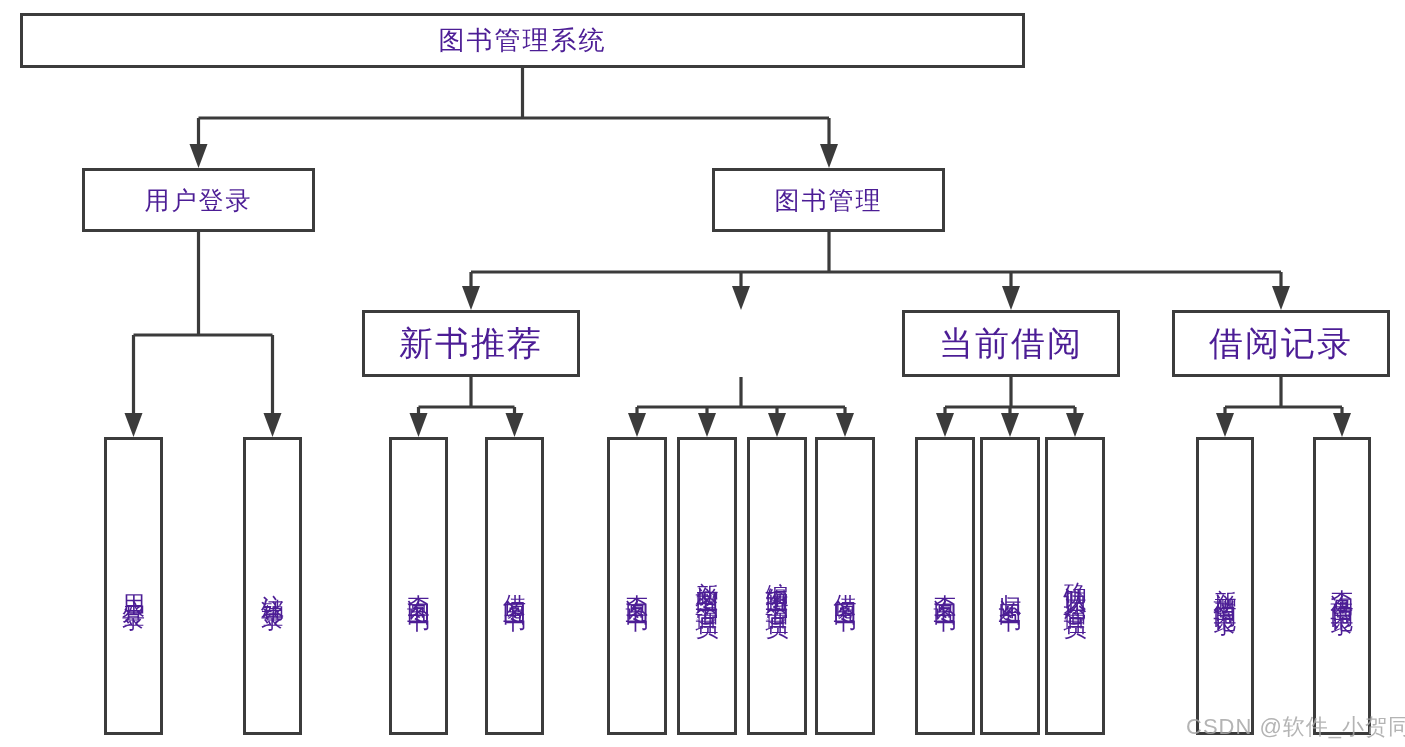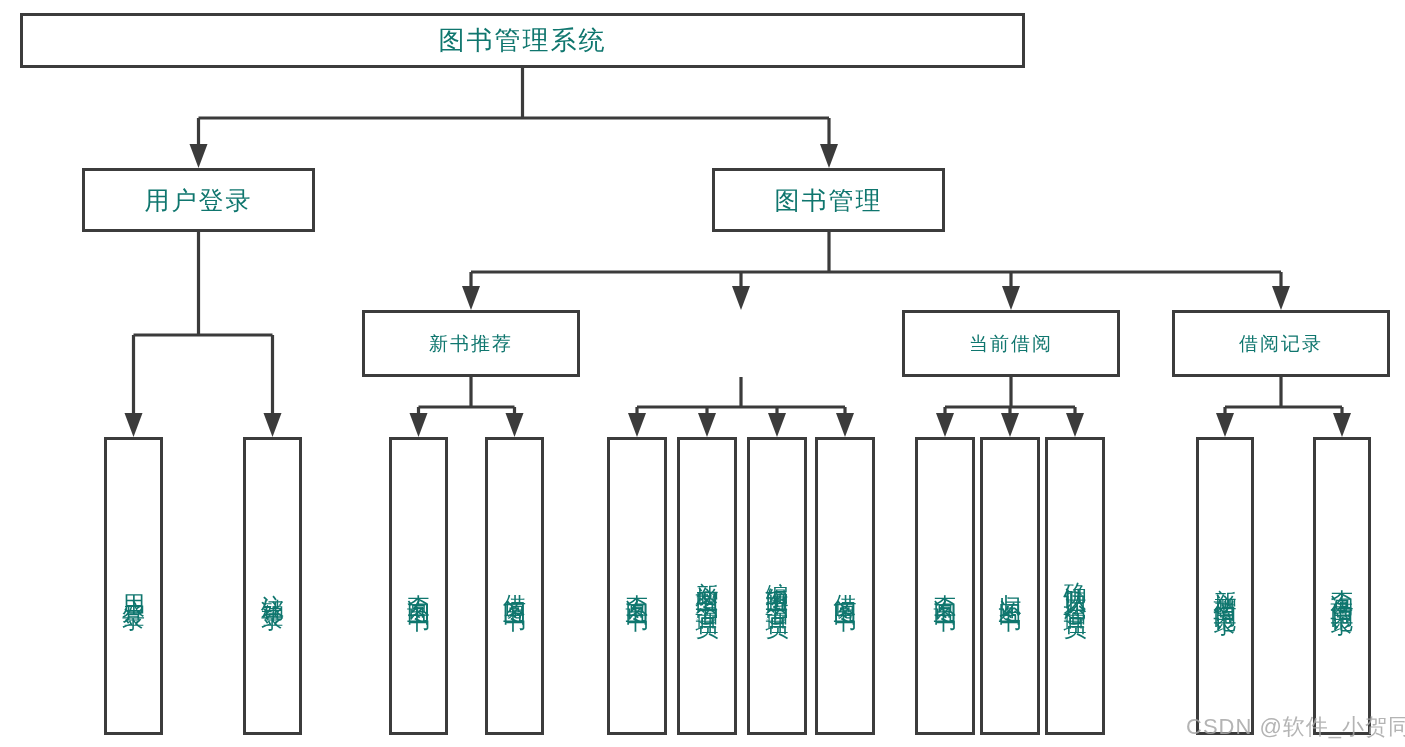--- a/index.html
+++ b/index.html
@@ -31,21 +31,21 @@
   }
 
   .node {
     position: absolute;
     background: #ffffff;
     border: 3px solid #3c3c3c;
     display: flex;
     align-items: center;
     justify-content: center;
     z-index: 2;
-    color: #0f766e;
+    color: #4c1d95;
   }
 
   .node-root {
     left: 20px; top: 13px;
     width: 1005px; height: 55px;
     font-size: 26px;
     letter-spacing: 2px;
   }
 
   .node-l2 {
@@ -53,21 +53,21 @@
     width: 233px; height: 64px;
     font-size: 25px;
     letter-spacing: 2px;
   }
   .node-l2.pos-login { left: 82px; }
   .node-l2.pos-mgmt  { left: 712px; }
 
   .node-l3 {
     top: 310px;
     width: 218px; height: 67px;
-    font-size: 19px;
+    font-size: 34px;
     letter-spacing: 2px;
   }
   .node-l3.pos-1 { left: 362px; }
   .node-l3.pos-2 { left: 632px; }
   .node-l3.pos-3 { left: 902px; }
   .node-l3.pos-4 { left: 1172px; }
 
   .node-leaf {
     top: 437px;
     height: 298px;

